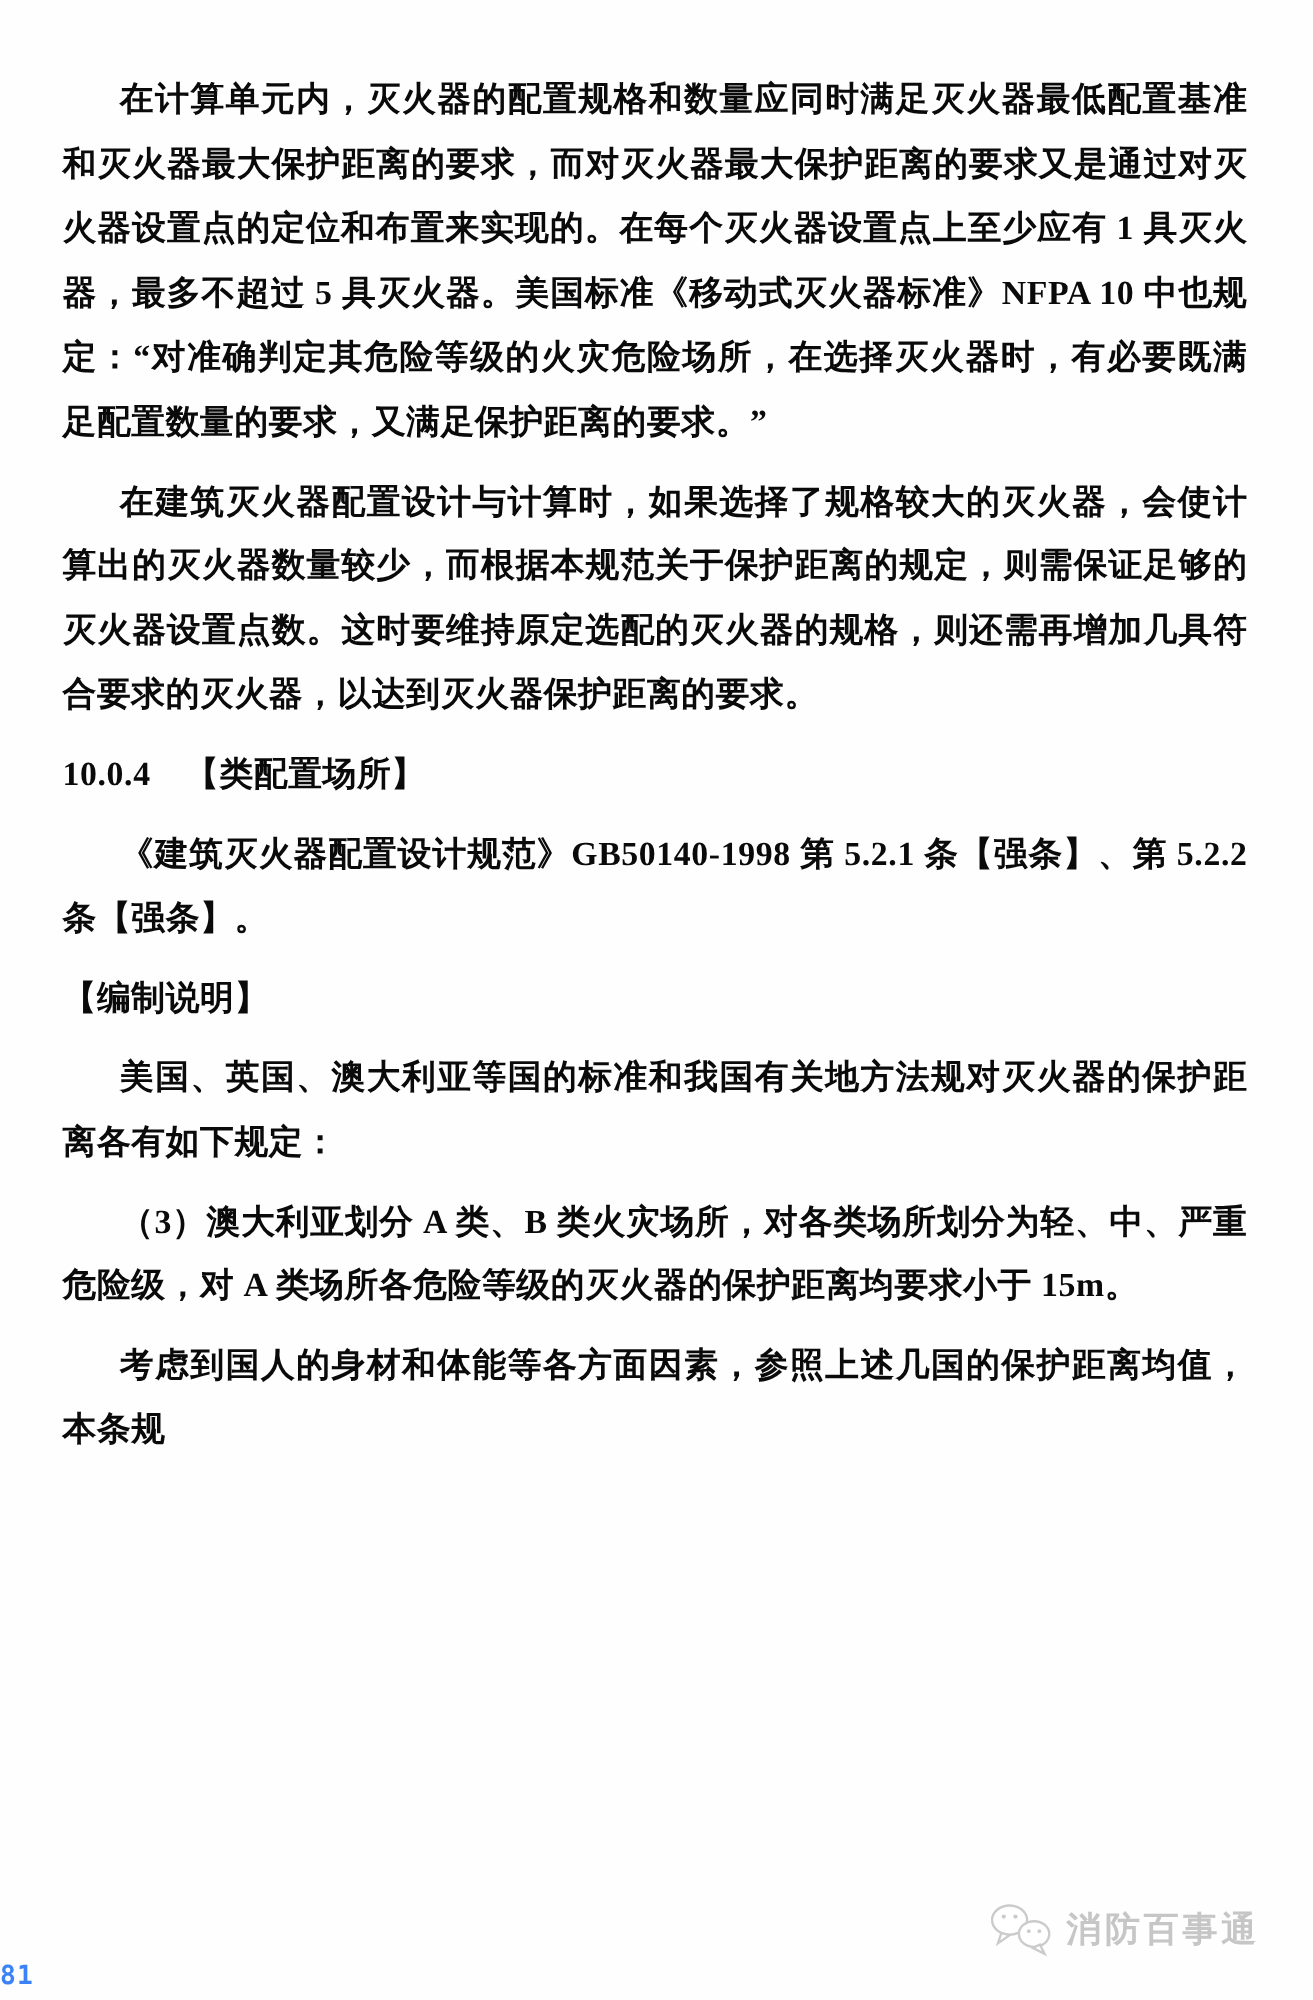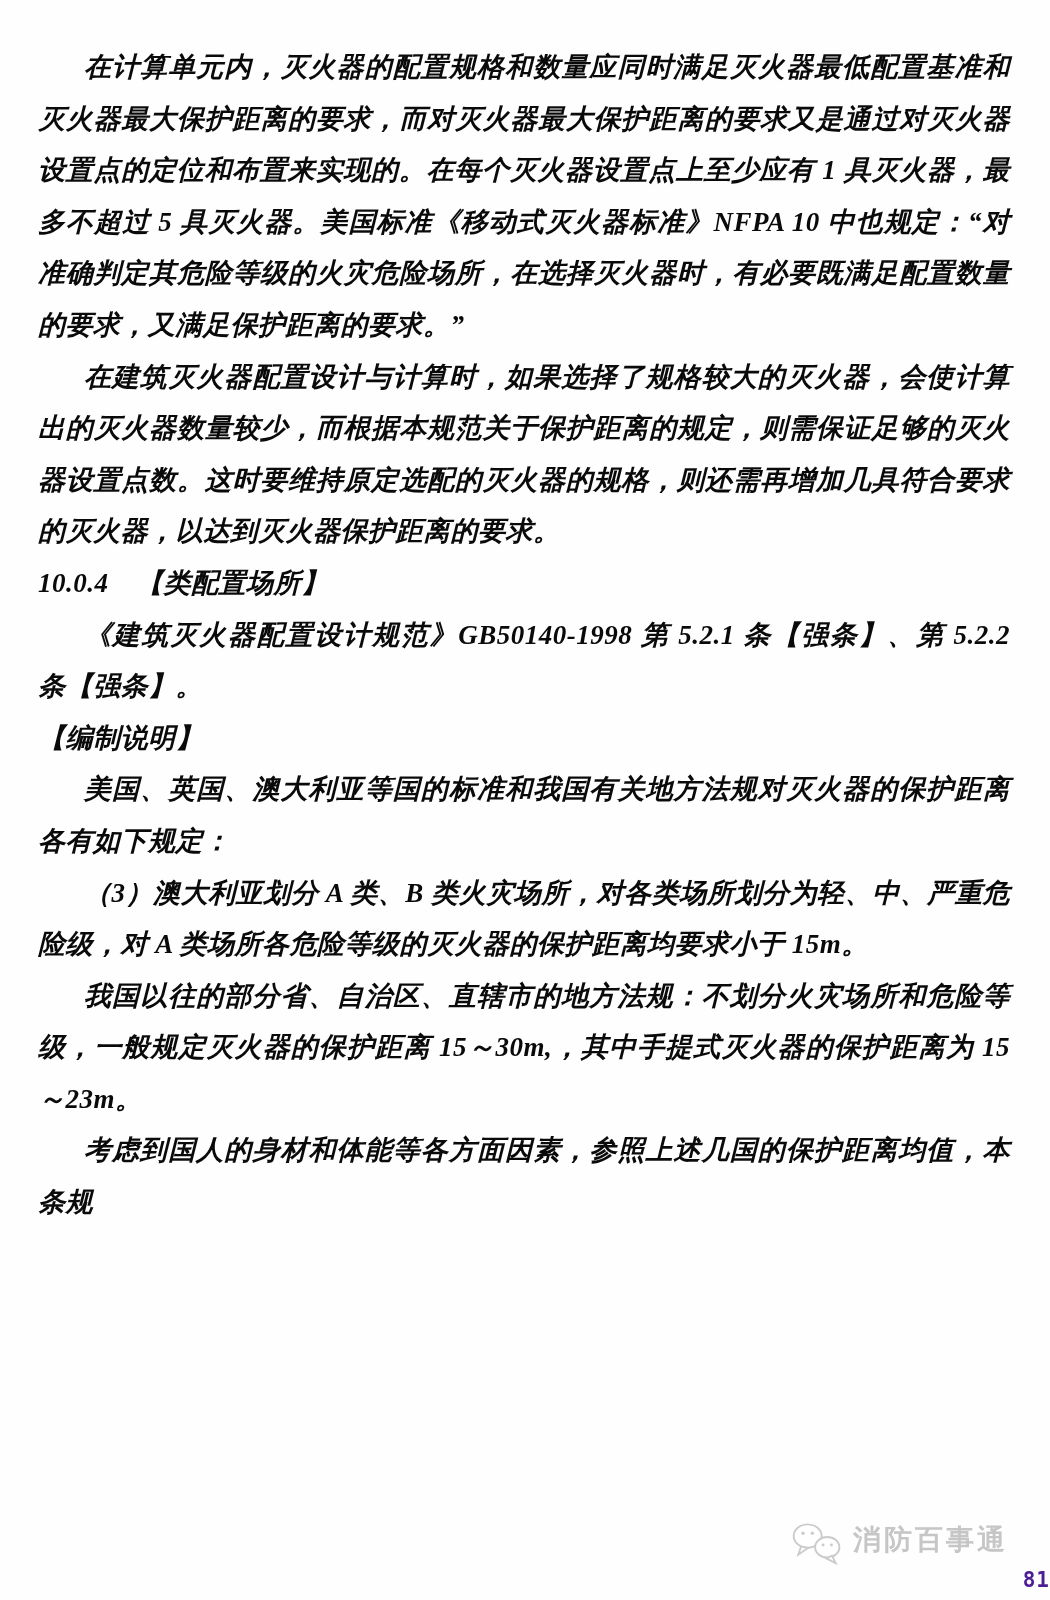--- a/index.html
+++ b/index.html
@@ -15,74 +15,73 @@
     font-family: "Liberation Serif", "DejaVu Serif", serif;
   }
   .page {
     position: absolute;
     inset: 0;
     box-sizing: border-box;
     padding: 42px 40px 0 38px;
     background: #fefefe;
   }
   p.para {
-    margin: 0;
+    margin: 12px;
     font-size: 27px;
     line-height: 51.6px;
     text-align: justify;
     color: #0a0a0a;
     font-weight: bold;
     letter-spacing: 0.5px;
     word-break: break-all;
-    font-style: italic;
   }
   p.indent {
     text-indent: 1.7em;
   }
   .watermark {
     position: absolute;
     right: 42px;
     bottom: 34px;
     display: flex;
+    align-items: center;
     gap: 8px;
     color: #c6c6c6;
     font-size: 28px;
     letter-spacing: 3px;
     font-weight: bold;
     text-shadow: 1px 1px 0 #ffffff;
     user-select: none;
   }
   .watermark svg {
     display: block;
   }
   .page-number {
     position: absolute;
     left: 0;
     right: 0;
     bottom: 8px;
-    text-align: right;
+    text-align: left;
     font-size: 21px;
     font-weight: bold;
-    color: #4c1d95;
+    color: #3b82f6;
     font-family: "DejaVu Sans Mono", monospace;
     letter-spacing: 1px;
   }
 </style>
 </head>
 <body>
 
 <div class="page">
   <p class="para indent">在计算单元内，灭火器的配置规格和数量应同时满足灭火器最低配置基准和灭火器最大保护距离的要求，而对灭火器最大保护距离的要求又是通过对灭火器设置点的定位和布置来实现的。在每个灭火器设置点上至少应有 1 具灭火器，最多不超过 5 具灭火器。美国标准《移动式灭火器标准》NFPA 10 中也规定：“对准确判定其危险等级的火灾危险场所，在选择灭火器时，有必要既满足配置数量的要求，又满足保护距离的要求。”</p>
   <p class="para indent">在建筑灭火器配置设计与计算时，如果选择了规格较大的灭火器，会使计算出的灭火器数量较少，而根据本规范关于保护距离的规定，则需保证足够的灭火器设置点数。这时要维持原定选配的灭火器的规格，则还需再增加几具符合要求的灭火器，以达到灭火器保护距离的要求。</p>
   <p class="para">10.0.4　【类配置场所】</p>
   <p class="para indent">《建筑灭火器配置设计规范》GB50140-1998 第 5.2.1 条【强条】、第 5.2.2 条【强条】。</p>
   <p class="para">【编制说明】</p>
   <p class="para indent">美国、英国、澳大利亚等国的标准和我国有关地方法规对灭火器的保护距离各有如下规定：</p>
   <p class="para indent">（3）澳大利亚划分 A 类、B 类火灾场所，对各类场所划分为轻、中、严重危险级，对 A 类场所各危险等级的灭火器的保护距离均要求小于 15m。</p>
-  <p class="para indent">我国以往的部分省、自治区、直辖市的地方法规：不划分火灾场所和危险等级，一般规定灭火器的保护距离 15～30m,，其中手提式灭火器的保护距离为 15～23m。</p>
   <p class="para indent">考虑到国人的身材和体能等各方面因素，参照上述几国的保护距离均值，本条规</p>
 </div>
 
 <div class="watermark">
   <span>
     <svg width="56" height="45" viewBox="0 0 60 48" xmlns="http://www.w3.org/2000/svg">
       <g fill="#ffffff" stroke="#cbcbcb" stroke-width="2">
         <ellipse cx="20" cy="16" rx="15" ry="12.5"></ellipse>
         <path d="M13 27 L10 36 L20 29 Z"></path>
         <ellipse cx="41" cy="28" rx="13" ry="11"></ellipse>

